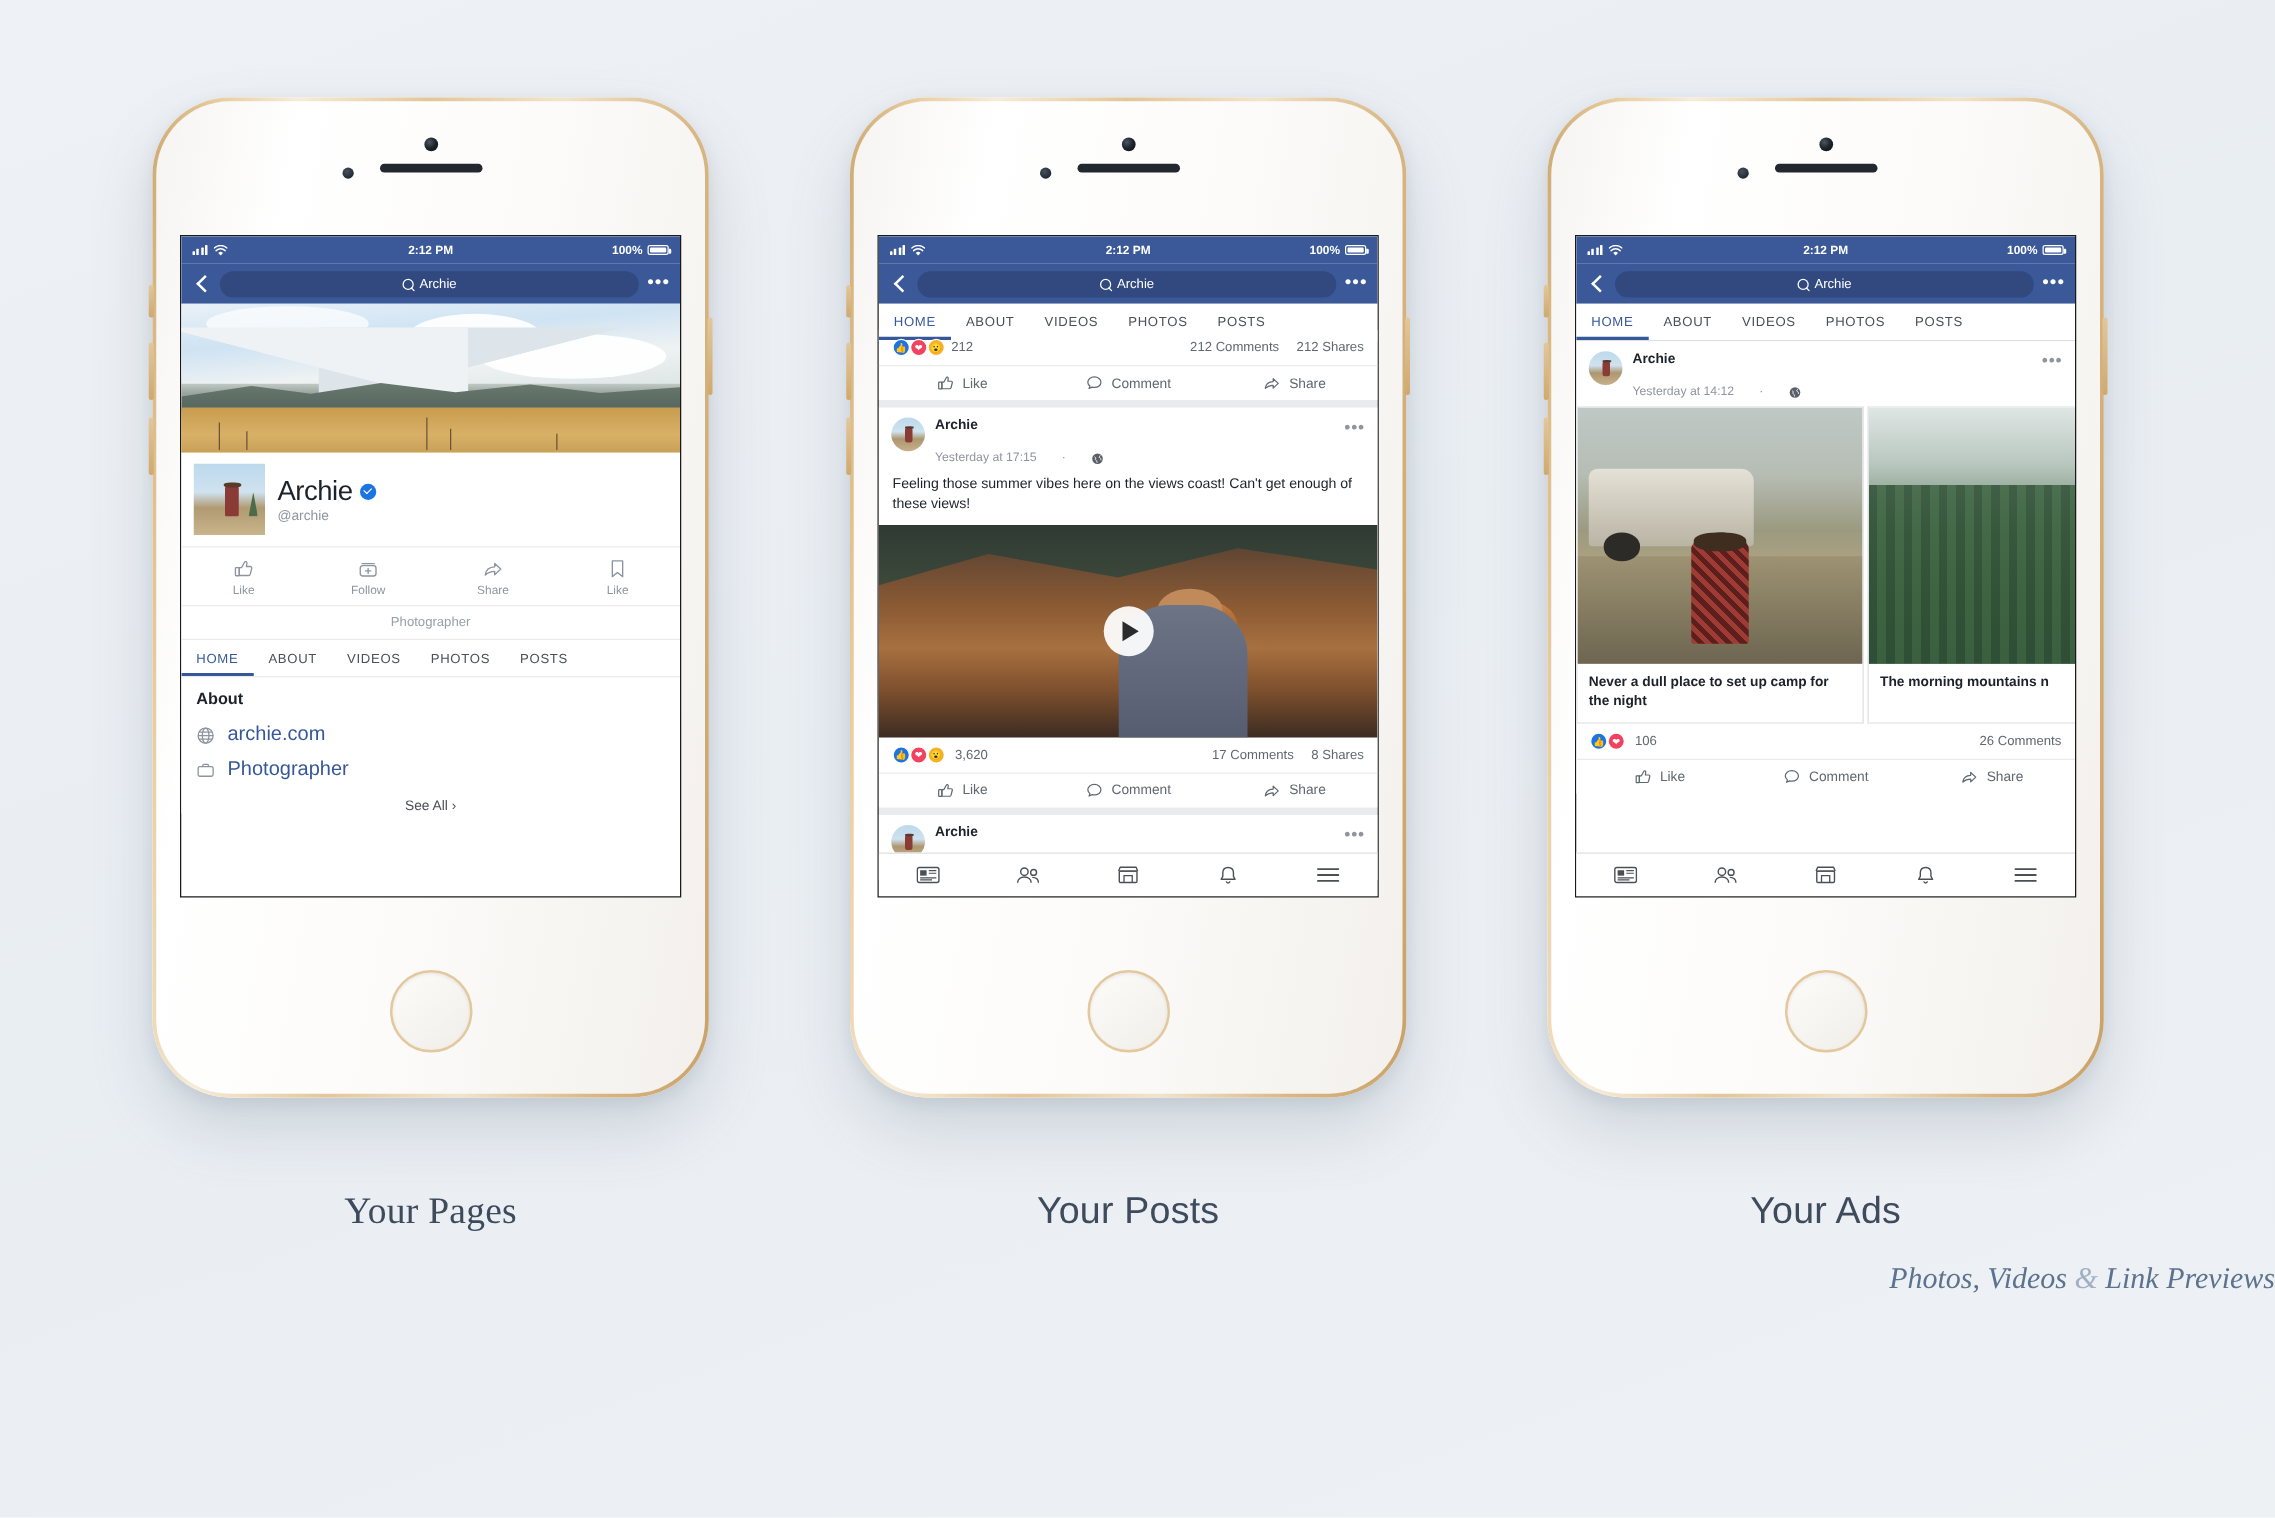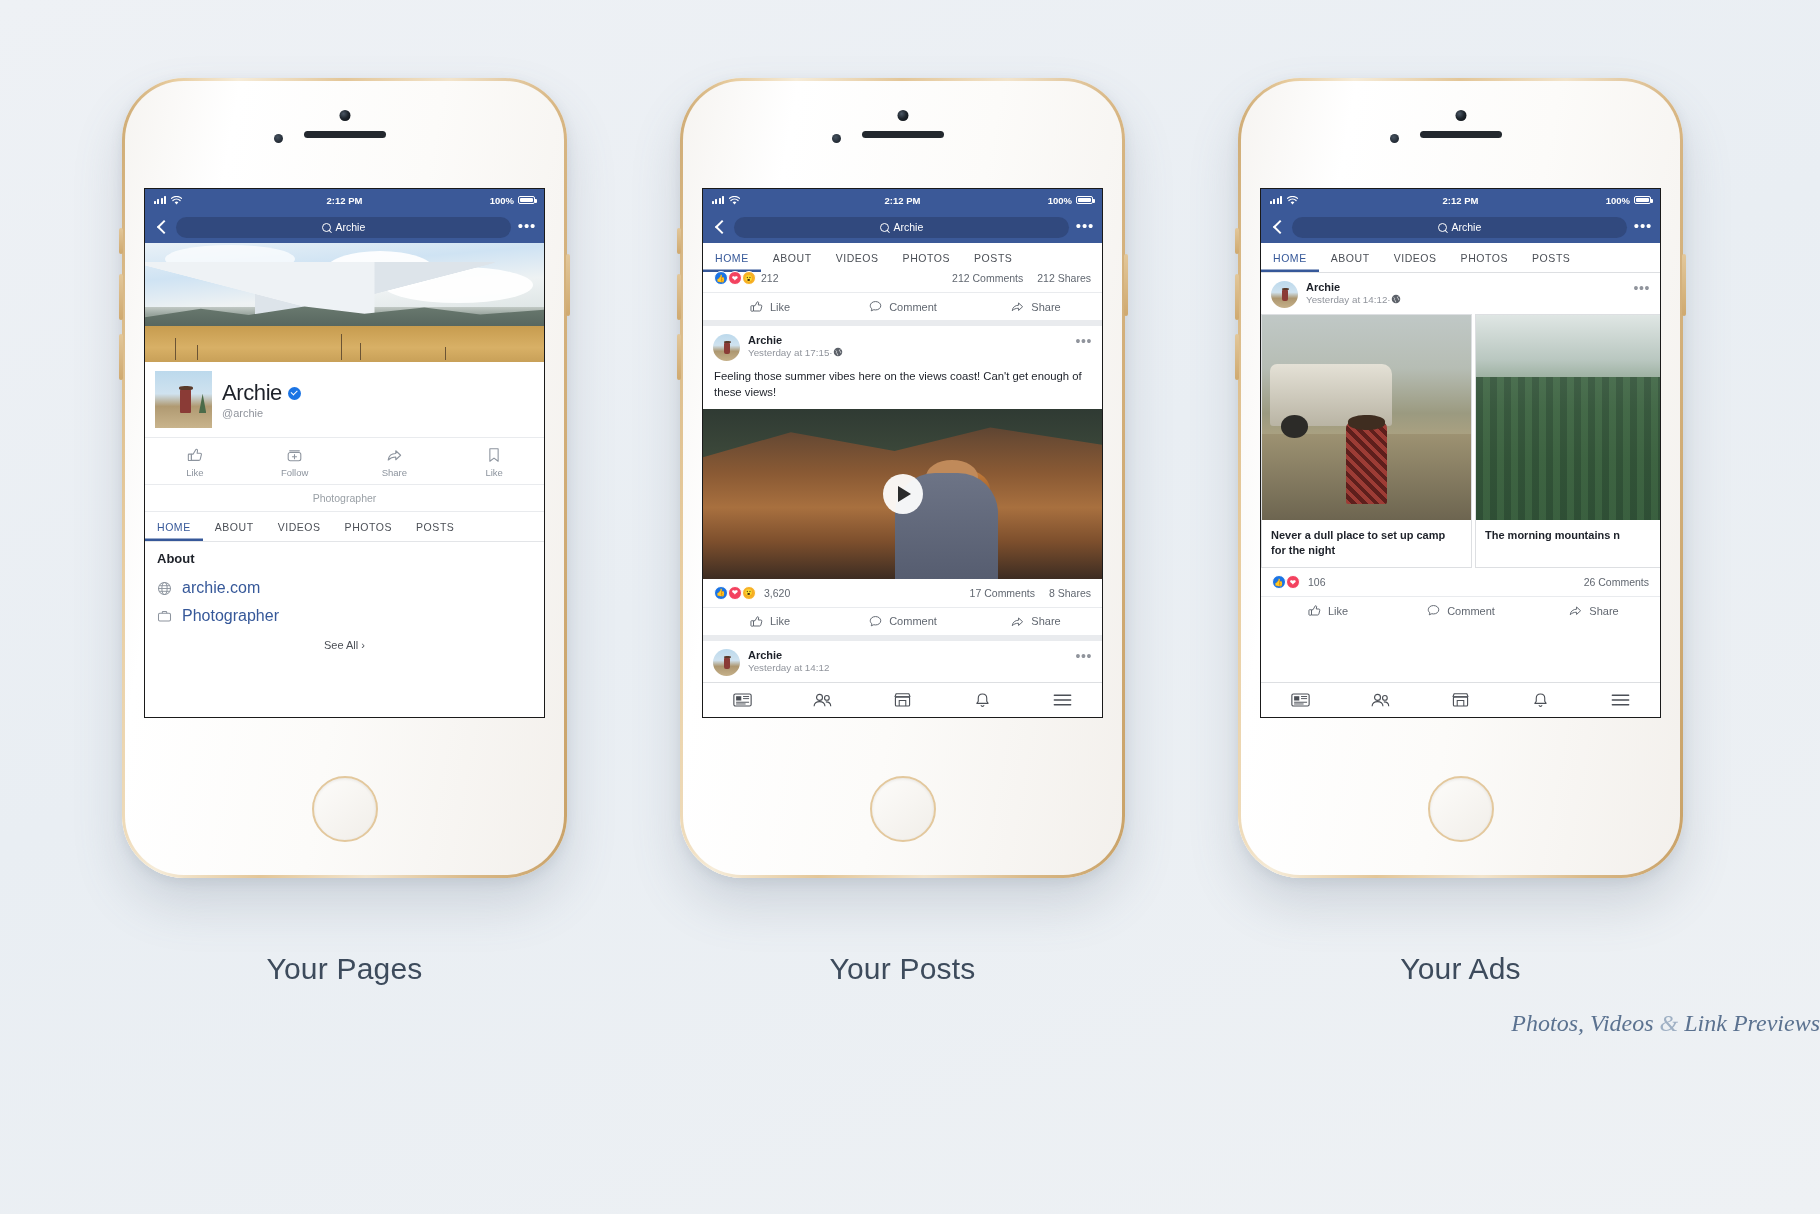--- a/index.html
+++ b/index.html
@@ -152,21 +152,21 @@
   
   .feedtabs{ display:flex; background:#fff; border-bottom:1px solid #dddfe2; }
   .feedscroll{ background:#e9ebee; }
   .card{ background:#fff; }
   .cardhead{ display:flex; align-items:flex-start; gap:8px; padding:8px 10px 6px; }
   .avatar-sm{ width:27px; height:27px; border-radius:50%; flex:none; overflow:hidden; position:relative;
     background:linear-gradient(#bcd9ec 0%,#cfe2ef 42%,#ad9770 64%,#c5b089 100%); }
   .avatar-sm .fig{ position:absolute; left:42%; top:30%; width:20%; height:44%; background:#8a3b36; border-radius:2px; }
   .avatar-sm .hat{ position:absolute; left:40%; top:26%; width:25%; height:8%; background:#5a3a2a; border-radius:40%; }
   .ch-name{ font-size:11px; font-weight:bold; color:#1d2129; }
-  .ch-meta{ font-size:9.8px; color:#90949c; display:flex; gap:0; margin-top:1px; }
+  .ch-meta{ font-size:9.8px; color:#90949c; display:flex; align-items:center; gap:20px; margin-top:15px; }
   .globe{ width:10px; height:10px; }
   .ch-dots{ margin-left:auto; color:#90949c; font-size:14px; line-height:1; letter-spacing:.6px; }
   .posttext{ padding:1px 11px 8px; font-size:11.3px; line-height:1.45; color:#1d2129; }
 
   .media{ position:relative; width:100%; height:170px; overflow:hidden;
     background:linear-gradient(#4a3c32 0%,#6b4b33 18%,#8a5a34 38%,#a8703f 58%,#7d4f2d 78%,#3c2c22 100%); }
   .media .hill{ position:absolute; left:0; right:0; top:0; height:46%;
     background:linear-gradient(#2f3a33,#45523f); clip-path:polygon(0 62%,22% 30%,48% 54%,72% 24%,100% 46%,100% 0,0 0); }
   .media .person{ position:absolute; right:26%; bottom:0; width:26%; height:62%;
     background:linear-gradient(#6d7486,#565d70); border-radius:40px 40px 0 0; }
@@ -188,21 +188,21 @@
   .rbubble:first-child{ margin-left:0; }
   .r-like{ background:#1b74e4; } .r-love{ background:#f3425f; } .r-wow{ background:#f7b125; }
   .statsright{ margin-left:auto; display:flex; gap:14px; }
 
   .actionbar{ display:flex; padding:6px 0; }
   .abtn{ flex:1; display:flex; align-items:center; justify-content:center; gap:6px;
     font-size:11px; color:#616770; cursor:pointer; }
 
   
   .carousel{ display:flex; gap:3px; padding:0; overflow:hidden; }
-  .ccard{ flex:none; width:211px; border:1px solid #dddfe2; background:#fff; overflow:hidden; }
+  .ccard{ flex:none; width:230px; border:1px solid #dddfe2; background:#fff; overflow:hidden; }
   .ccard .cimg{ height:205px; position:relative; overflow:hidden; }
   .cimg-a{ background:linear-gradient(#c0c8c6 0%,#b6bdb4 26%,#9b9a80 48%,#b9a882 70%,#8e8164 100%); }
   .cimg-a .van{ position:absolute; left:4%; top:24%; width:58%; height:30%;
     background:linear-gradient(#e4e1d6,#b9b4a4); border-radius:7px 10px 3px 3px; }
   .cimg-a .wheel{ position:absolute; bottom:40%; width:13%; height:11%; background:#2c2b28; border-radius:50%; }
   .cimg-a .man{ position:absolute; left:40%; bottom:8%; width:20%; height:40%;
     background:repeating-linear-gradient(45deg,#9d3c35 0 4px,#5e1f1c 4px 8px); border-radius:6px 6px 2px 2px; }
   .cimg-a .mhat{ position:absolute; left:41%; bottom:44%; width:18%; height:7%; background:#3f2d20; border-radius:45%; }
   .cimg-a .ground{ position:absolute; left:0; right:0; bottom:0; height:42%;
     background:linear-gradient(#9d9272,#6d6550); }
@@ -212,21 +212,21 @@
   .ccap{ padding:8px 9px 10px; font-size:11px; font-weight:bold; line-height:1.34; color:#1d2129; }
 
   
   .tabbar{ position:absolute; left:0; right:0; bottom:0; height:35px; background:#fff;
     border-top:1px solid #dddfe2; display:flex; align-items:center; }
   .tbi{ flex:1; display:flex; align-items:center; justify-content:center; color:#4b4f56; cursor:pointer; }
 
   
   .caption{ position:absolute; text-align:center; width:445px; }
   .caption .t{ font-size:30px; color:#3d4b5c; font-weight:normal; letter-spacing:.2px; }
-  .c1{ left:122px; top:952px; }
+  .c1{ left:122px; top:952px;font-family:Liberation Serif, serif; }
   .c2{ left:680px; top:952px; }
   .c3{ left:1238px; top:952px; }
   .subcap{ position:absolute; left:0; right:0; top:1010px; text-align:right;
     font-family:"Liberation Serif", serif; font-style:italic; font-size:24px; color:#5b7290; }
   .subcap .amp{ color:#9fb0c4; font-style:italic; }
 </style>
 </head>
 <body>
 
 <div class="stage">

